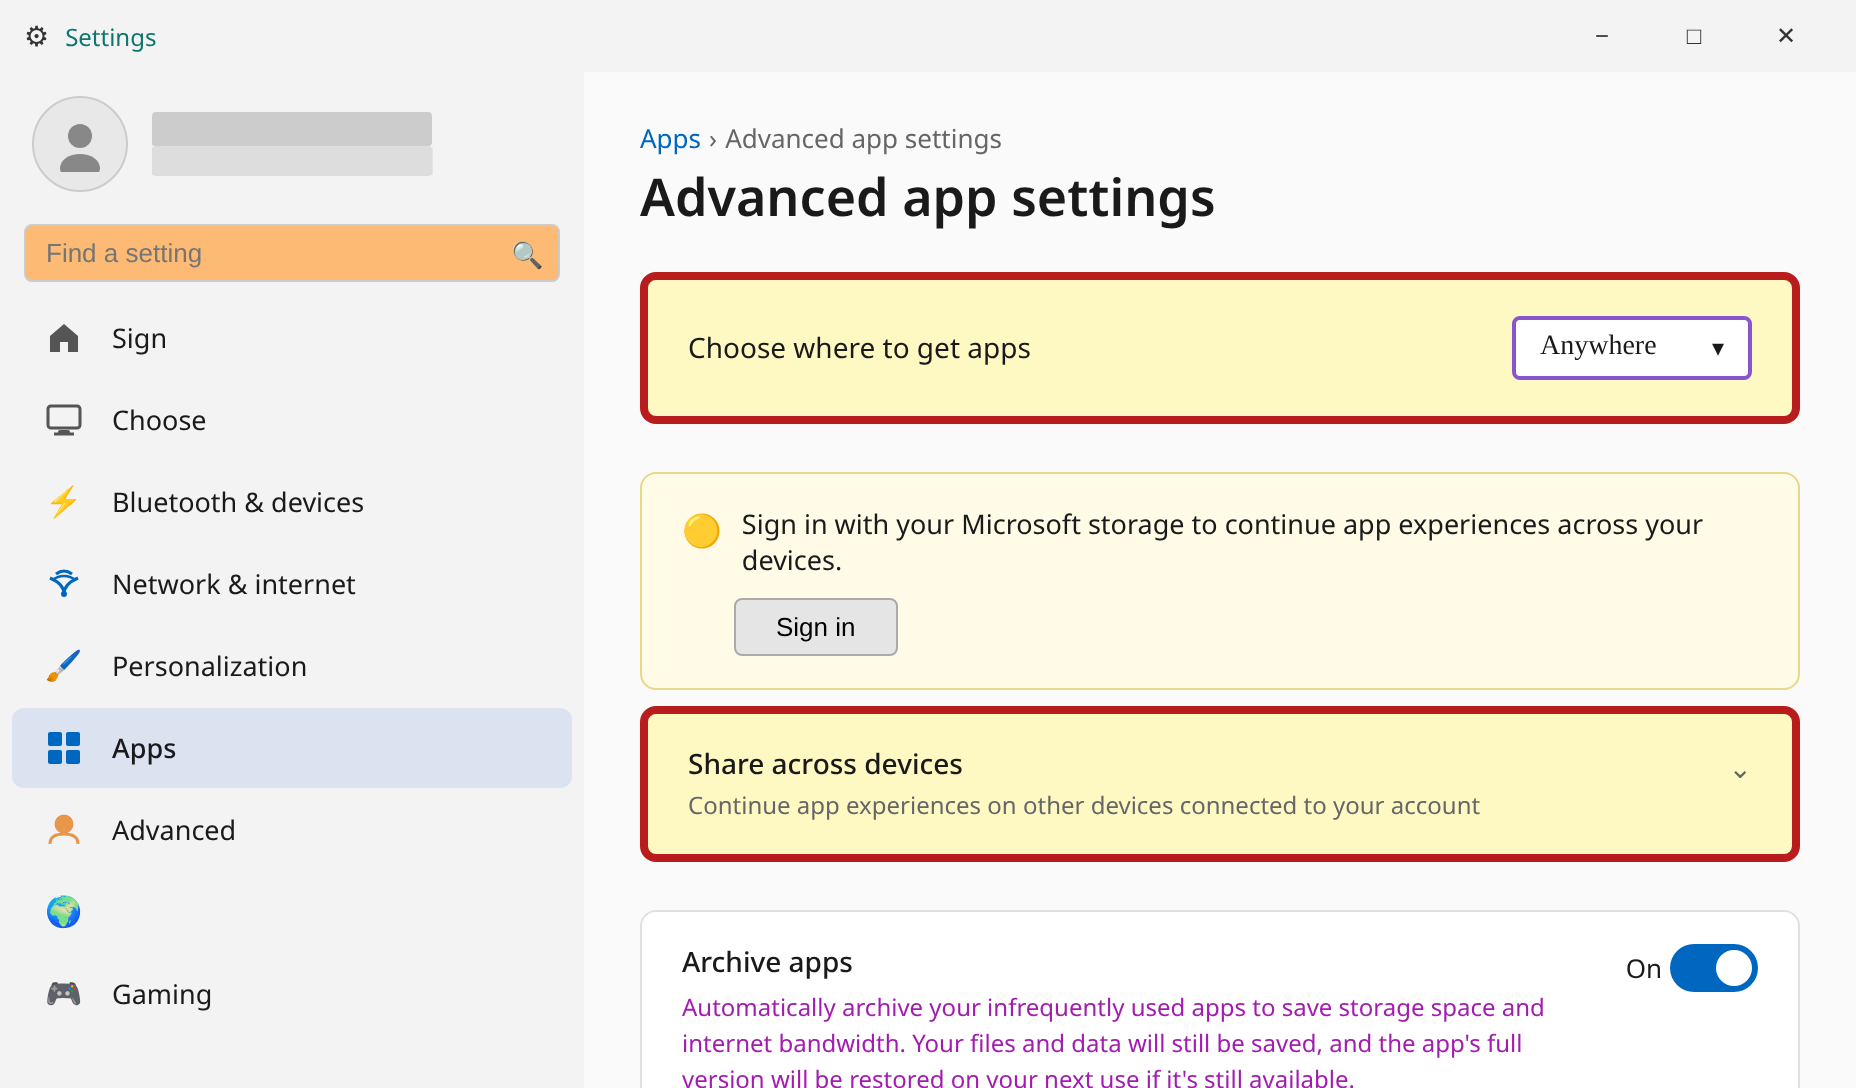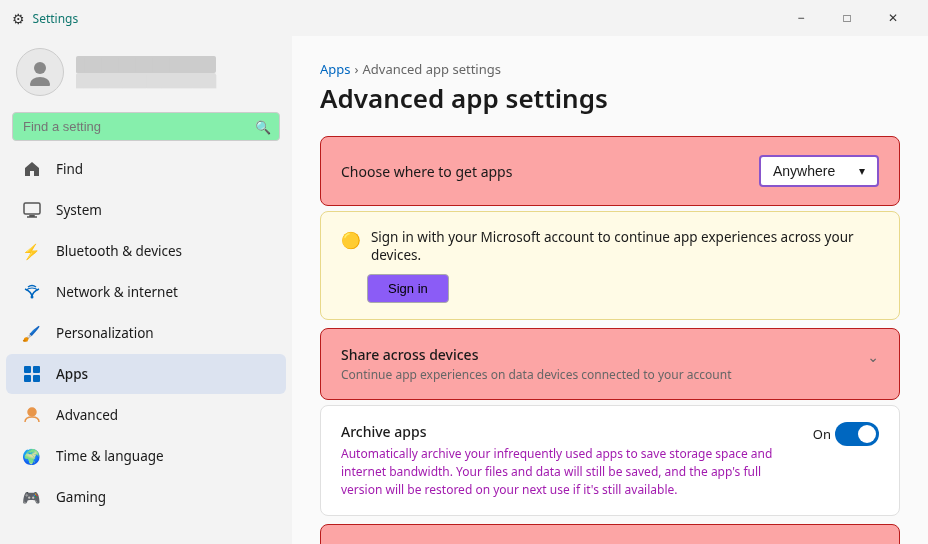--- a/index.html
+++ b/index.html
@@ -108,21 +108,21 @@
     
     .search-box {
       margin: 0 12px 8px;
       position: relative;
     }
     .search-input {
       width: 100%;
       padding: 6px 32px 6px 10px;
       border: 1px solid #ccc;
       border-radius: 4px;
-      background: #86efac;
+      background: #fdba74;
       font-size: 13px;
       color: #333;
       outline: none;
     }
     .search-icon-wrap {
       position: absolute;
       right: 8px;
       top: 50%;
       transform: translateY(-50%);
       color: #666;
@@ -182,24 +182,24 @@
       cursor: pointer;
     }
     .page-title {
       font-size: 26px;
       font-weight: 600;
       color: #1a1a1a;
     }
 
     
     .card {
-      background: #fca5a5;
+      background: #fef9c3;
       border-radius: 8px;
-      border: 1px solid #b91c1c;
-      margin-bottom: 5px;
+      border: 4px solid #b91c1c;
+      margin-bottom: 24px;
     }
 
     
     .card-row {
       display: flex;
       align-items: center;
       justify-content: space-between;
       padding: 18px 20px;
     }
     .card-row-label {
@@ -213,20 +213,21 @@
       padding: 6px 12px;
       border: 2px solid #8855cc;
       border-radius: 4px;
       background: white;
       cursor: pointer;
       font-size: 14px;
       color: #1a1a1a;
       outline: none;
       min-width: 120px;
       justify-content: space-between;
+      font-family: Liberation Serif, serif;
     }
 
     
     .notice-card {
       background: #fffbe6;
       border: 1px solid #e8d88a;
       border-radius: 8px;
       padding: 16px 20px;
       margin-bottom: 8px;
       display: flex;
@@ -242,21 +243,21 @@
       font-size: 16px;
       margin-top: 1px;
       flex-shrink: 0;
     }
     .notice-text {
       font-size: 13.5px;
       color: #1a1a1a;
     }
     .signin-btn {
       border: 1px solid #aaa;
-      background: #8b5cf6;
+      background: #e5e5e5;
       border-radius: 4px;
       padding: 6px 20px;
       font-size: 13px;
       cursor: pointer;
       margin-left: 26px;
       width: fit-content;
     }
 
     
     .expandable-row {
@@ -383,31 +384,31 @@
       <span class="search-icon-wrap">🔍</span>
     </div>
 
     <nav>
       <div class="nav-item">
         <span class="nav-icon">
           <svg width="18" height="18" viewBox="0 0 18 18" fill="none">
             <path d="M2 8L9 2L16 8V16H11V11H7V16H2V8Z" fill="#555"></path>
           </svg>
         </span>
-        <span class="nav-label">Find</span>
+        <span class="nav-label">Sign</span>
       </div>
       <div class="nav-item">
         <span class="nav-icon">
           <svg width="18" height="18" viewBox="0 0 18 18" fill="none">
             <rect x="1" y="2" width="16" height="11" rx="1.5" stroke="#555" stroke-width="1.5" fill="none"></rect>
             <rect x="6" y="14" width="6" height="2" rx="1" fill="#555"></rect>
             <line x1="4" y1="16" x2="14" y2="16" stroke="#555" stroke-width="1.5"></line>
           </svg>
         </span>
-        <span class="nav-label">System</span>
+        <span class="nav-label">Choose</span>
       </div>
       <div class="nav-item">
         <span class="nav-icon" style="color:#0067c0; font-size:15px;">⚡</span>
         <span class="nav-label">Bluetooth &amp; devices</span>
       </div>
       <div class="nav-item">
         <span class="nav-icon">
           <svg width="18" height="18" viewBox="0 0 18 18" fill="none">
             <path d="M9 14 Q9 9 2 6" stroke="#0067c0" stroke-width="1.5" fill="none"></path>
             <path d="M9 14 Q9 9 16 6" stroke="#0067c0" stroke-width="1.5" fill="none"></path>
@@ -437,21 +438,20 @@
         <span class="nav-icon">
           <svg width="18" height="18" viewBox="0 0 18 18" fill="none">
             <circle cx="9" cy="6" r="4" stroke="#e8964a" stroke-width="1.5" fill="#e8964a"></circle>
             <path d="M2 16 Q2 11 9 11 Q16 11 16 16" stroke="#e8964a" stroke-width="1.5" fill="none"></path>
           </svg>
         </span>
         <span class="nav-label">Advanced</span>
       </div>
       <div class="nav-item">
         <span class="nav-icon" style="font-size:15px;">🌍</span>
-        <span class="nav-label">Time &amp; language</span>
       </div>
       <div class="nav-item">
         <span class="nav-icon" style="font-size:15px;">🎮</span>
         <span class="nav-label">Gaming</span>
       </div>
     </nav>
   </div>
 
   <div class="content">
 
@@ -470,30 +470,30 @@
         <button class="dropdown-select">
           <span>Anywhere</span>
           <span style="font-size:12px;">▾</span>
         </button>
       </div>
     </div>
 
     <div class="notice-card">
       <div class="notice-row">
         <span class="notice-icon">🟡</span>
-        <span class="notice-text">Sign in with your Microsoft account to continue app experiences across your devices.</span>
+        <span class="notice-text">Sign in with your Microsoft storage to continue app experiences across your devices.</span>
       </div>
       <button class="signin-btn">Sign in</button>
     </div>
 
     <div class="card">
       <div class="expandable-row">
         <div class="expandable-content">
           <div class="expandable-title">Share across devices</div>
-          <div class="expandable-subtitle">Continue app experiences on data devices connected to your account</div>
+          <div class="expandable-subtitle">Continue app experiences on other devices connected to your account</div>
         </div>
         <span class="chevron-icon">⌄</span>
       </div>
     </div>
 
     <div class="archive-card">
       <div class="archive-text">
         <div class="archive-title">Archive apps</div>
         <div class="archive-desc">Automatically archive your infrequently used apps to save storage space and internet bandwidth. Your files and data will still be saved, and the app's full version will be restored on your next use if it's still available.</div>
       </div>

